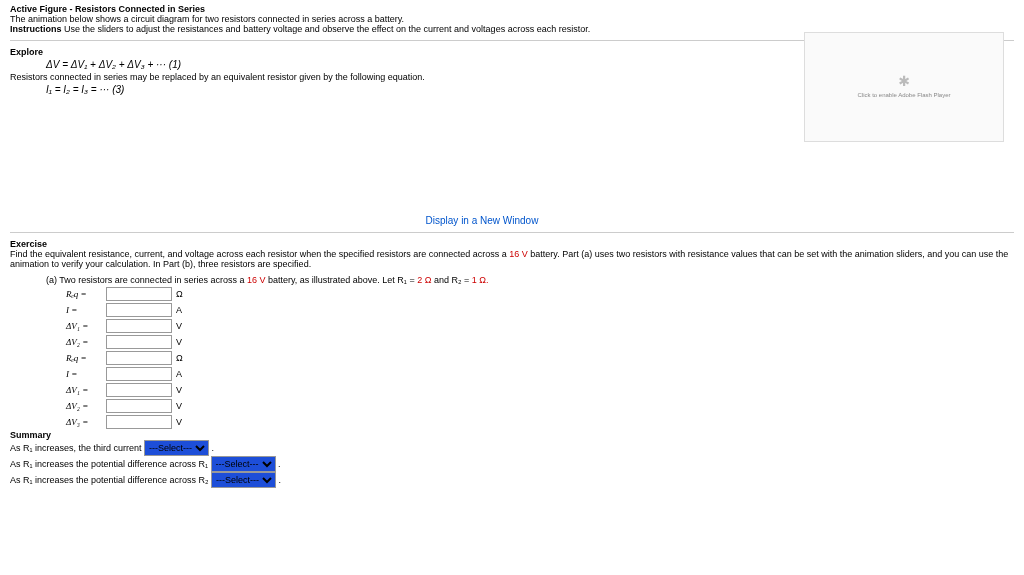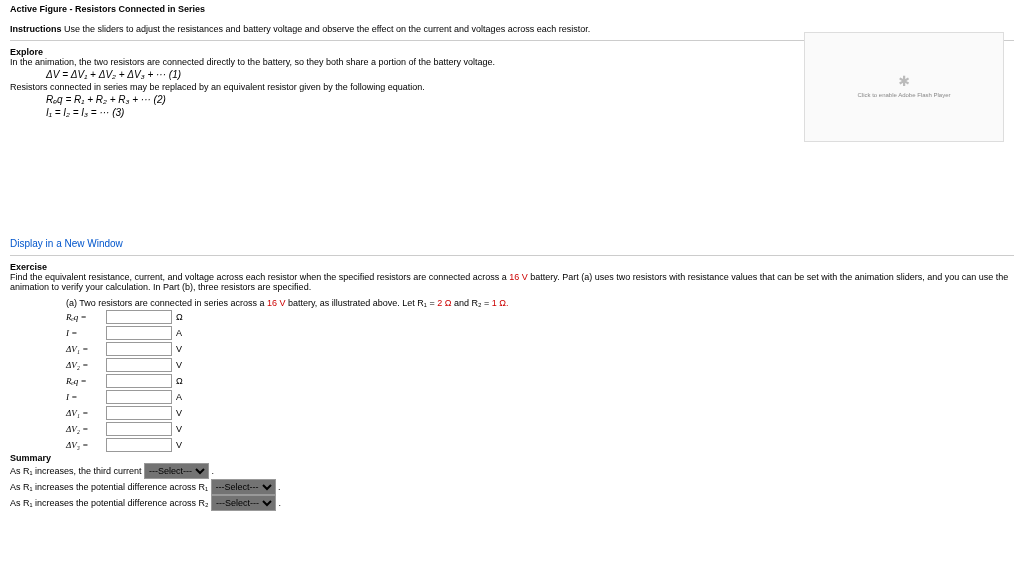--- a/index.html
+++ b/index.html
@@ -7,78 +7,76 @@
     font-size: 9px;
     color: #000;
     margin: 0;
     padding: 4px 10px;
     background: #fff;
   }
   .bold { font-weight: bold; }
   .red { color: #c00; text-align: right; }
   .link { color: #0055cc; text-decoration: none; }
   .section { margin-top: 6px; }
-  .indent2 { margin-left: 56px; margin-top:3px;}
+  .indent2 { margin-left: 36px; margin-top:3px;}
   .formula { font-style: italic; font-family: Liberation Sans, sans-serif; font-size: 10px; margin-left: 36px; margin-top: 2px; margin-bottom: 2px;}
   .flash-box {
     position: absolute;
     right: 20px;
     top: 32px;
     width: 200px;
     height: 110px;
     border: 1px solid #ddd;
     background: #fafafa;
     text-align: center;
     font-size: 6px;
     color: #888;
     padding-top: 40px;
     box-sizing: border-box;
   }
   .flash-box .star { font-size: 14px; color:#bbb; display:block; margin-bottom:3px;}
-  .display-link { text-align: left; padding-right: 60px; margin-top: 120px; font-size: 10px;}
+  .display-link { text-align: center; padding-right: 60px; margin-top: 120px; font-size: 10px;}
   hr { border: none; border-top: 1px solid #ccc; margin: 6px 0;}
   .input-row { margin-left: 56px; margin-top: 2px; display:flex; align-items:center; gap:4px;}
   .lbl { display:inline-block; width: 36px; font-style: italic; font-family:'Times New Roman',serif;}
   input[type=text] {
     width: 60px;
     height: 12px;
     font-size: 9px;
     border: 1px solid #999;
     padding: 0 2px;
   }
   select {
     font-size: 9px;
     height: 16px;
     border: 1px solid #999;
-    background:#737373;
+    background:#1d4ed8;
   }
   .unit { font-size: 9px; }
 </style>
 </head>
 <body>
 
 <div>
   <span class="bold">Active Figure - Resistors Connected in Series</span><br>
-  <br>
+  <span>The animation below shows a circuit diagram for two resistors connected in series across a battery.</span><br>
   <span class="bold">Instructions</span>
   <span>Use the sliders to adjust the resistances and battery voltage and observe the effect on the current and voltages across each resistor.</span>
 </div>
 <hr>
 
 <div class="flash-box">
   <span class="star">✱</span>
   <span>Click to enable Adobe Flash Player</span>
 </div>
 
 <div class="section">
   <span class="bold">Explore</span>
-  <div>In the animation, the two resistors are connected directly to the battery, so they both share a portion of the battery voltage.</div>
   <div class="formula">ΔV = ΔV₁ + ΔV₂ + ΔV₃ + ··· (1)</div>
   <div>Resistors connected in series may be replaced by an equivalent resistor given by the following equation.</div>
-  <div class="formula">Rₑq = R₁ + R₂ + R₃ + ··· (2)</div>
   <div class="formula">I₁ = I₂ = I₃ = ··· (3)</div>
 </div>
 
 <div class="display-link">
   <a href="#" class="link">Display in a New Window</a>
 </div>
 <hr>
 
 <div class="section">
   <span class="bold">Exercise</span>

